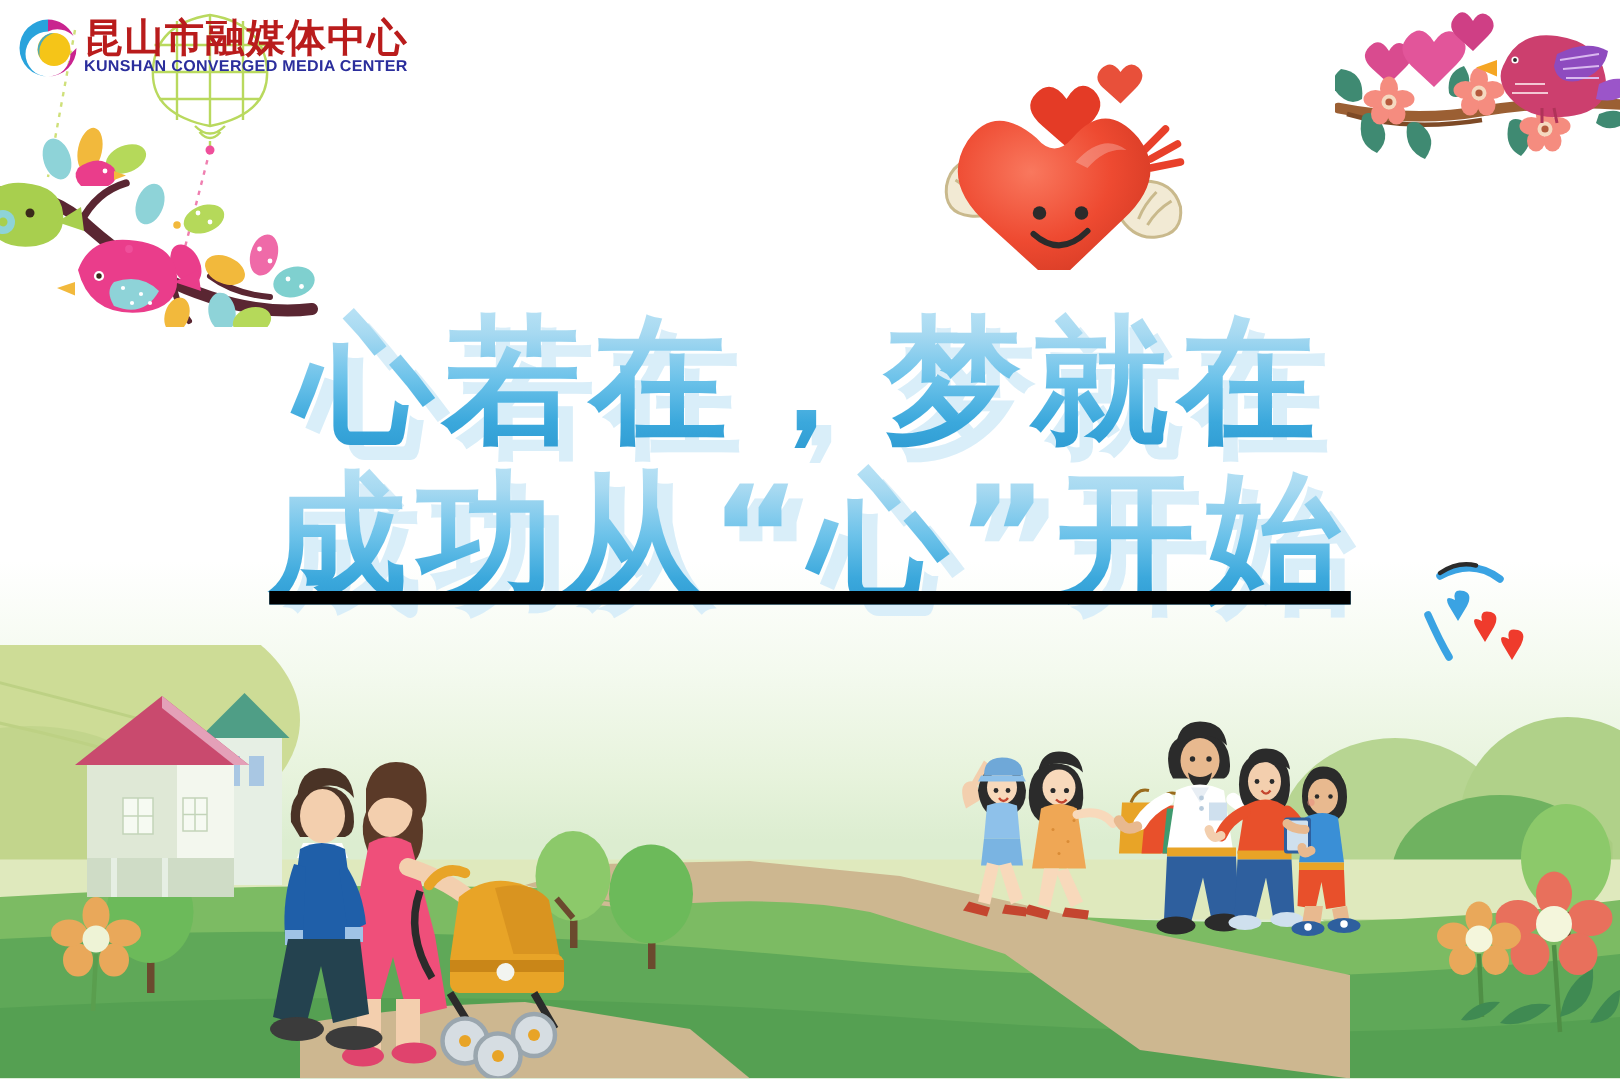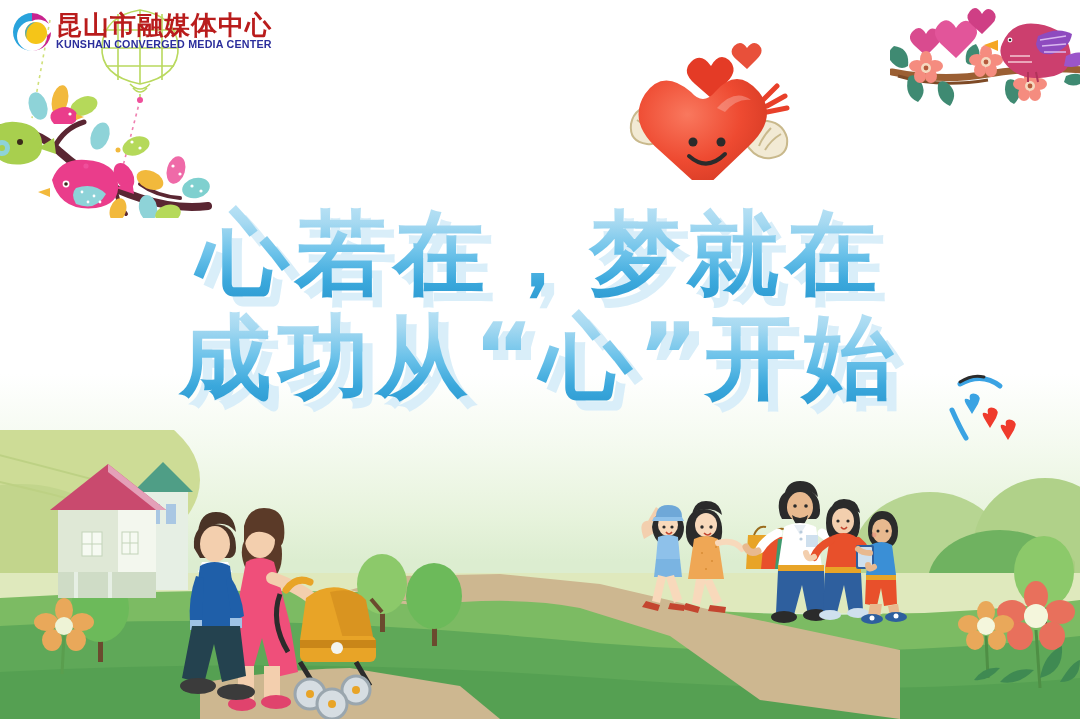--- a/index.html
+++ b/index.html
@@ -55,21 +55,21 @@
     display:block;
     position:relative;
   }
   .hl-shadow {
     position:absolute; left:0; top:0; width:1080px;
     font-family:"DejaVu Sans","Liberation Sans",sans-serif;
     font-weight:bold; font-size:92px; letter-spacing:6px;
     color:#d9eef9; z-index:-1; text-align:center;
   }
   .hl-wrap { position:relative; width:1080px; height:98px; }
-  .hl-wrap.second { margin-top:6px; }
+  .hl-wrap.second { margin-top:6px;text-decoration:underline; }
 </style>
 </head>
 <body>
 
 <div id="poster">
 
   <div class="sky"></div>
 
   <svg class="layer" style="left:0;top:430px;width:1080px;height:289px;" viewBox="0 0 1080 289">
 

